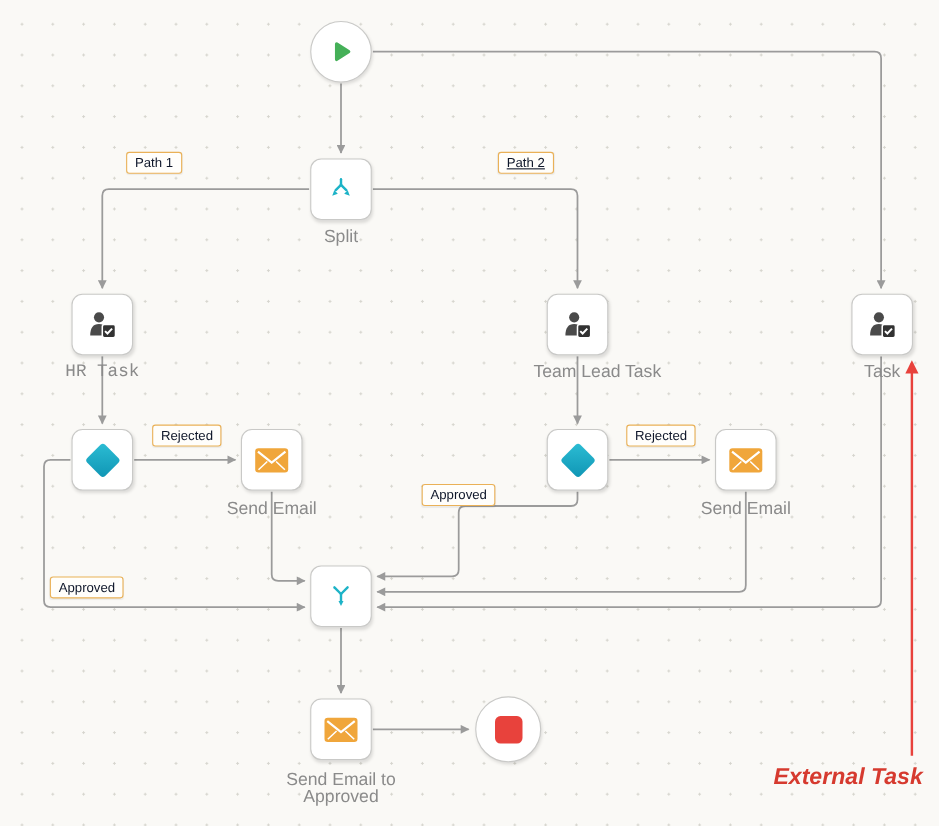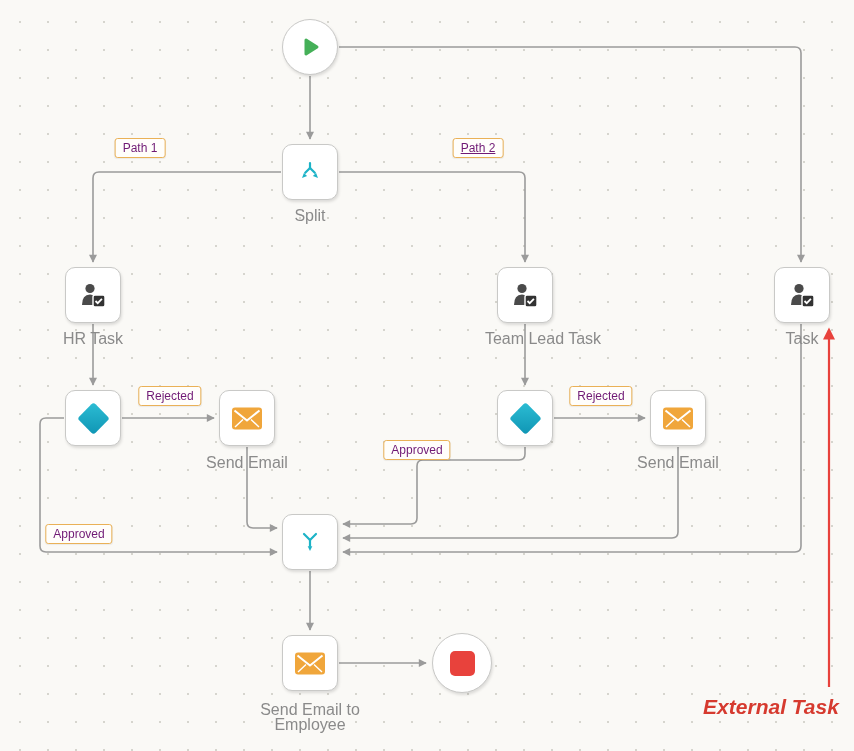--- a/index.html
+++ b/index.html
@@ -33,29 +33,29 @@
   .diamond{
     width:23px;height:23px;border-radius:3px;transform:rotate(45deg);
     background:linear-gradient(135deg,#2cbdd4 0%,#0f95b4 100%);
   }
   .stop-square{width:25px;height:25px;border-radius:5px;background:#e8423c;}
   .node-label{
     position:absolute;color:#8a8a8a;font-size:16px;line-height:15px;
     text-align:center;transform:translateX(-50%);white-space:nowrap;
   }
   #l-split{left:310px;top:208px;}
-  #l-hr{left:93px;top:331px;}
+  #l-hr{left:93px;top:331px;font-family:Liberation Mono, monospace;}
   #l-team{left:543px;top:331px;}
   #l-task{left:802px;top:331px;}
   #l-email1{left:247px;top:455px;}
   #l-email2{left:678px;top:455px;}
   #l-email3{left:310px;top:702px;white-space:normal;width:112px;margin-left:-56px;transform:none;}
   .badge{
     position:absolute;transform:translate(-50%,-50%);
-    background:#fffefb;border:1px solid #eab157;color:#701a75;
+    background:#fffefb;border:1px solid #eab157;color:#0f172a;
     font-size:12px;line-height:14px;padding:2px 7px;border-radius:3px;
     box-shadow:0 1px 1px rgba(0,0,0,.06);white-space:nowrap;
   }
   #b-path1{left:140px;top:148px;}
   #b-path2{left:478px;top:148px;text-decoration:underline;}
   #b-rej1{left:170px;top:396px;}
   #b-rej2{left:601px;top:396px;}
   #b-app2{left:417px;top:450px;}
   #b-app1{left:79px;top:534px;}
   .annotation{
@@ -188,21 +188,21 @@
   <div class="node circle" id="n-end">
     <div class="stop-square"></div>
   </div>
 
   <div class="node-label" id="l-split">Split</div>
   <div class="node-label" id="l-hr">HR Task</div>
   <div class="node-label" id="l-team">Team Lead Task</div>
   <div class="node-label" id="l-task">Task</div>
   <div class="node-label" id="l-email1">Send Email</div>
   <div class="node-label" id="l-email2">Send Email</div>
-  <div class="node-label" id="l-email3">Send Email to Employee</div>
+  <div class="node-label" id="l-email3">Send Email to Approved</div>
 
   <div class="badge" id="b-path1">Path 1</div>
   <div class="badge" id="b-path2">Path 2</div>
   <div class="badge" id="b-rej1">Rejected</div>
   <div class="badge" id="b-rej2">Rejected</div>
   <div class="badge" id="b-app2">Approved</div>
   <div class="badge" id="b-app1">Approved</div>
 
   <div class="annotation">External Task</div>
 

